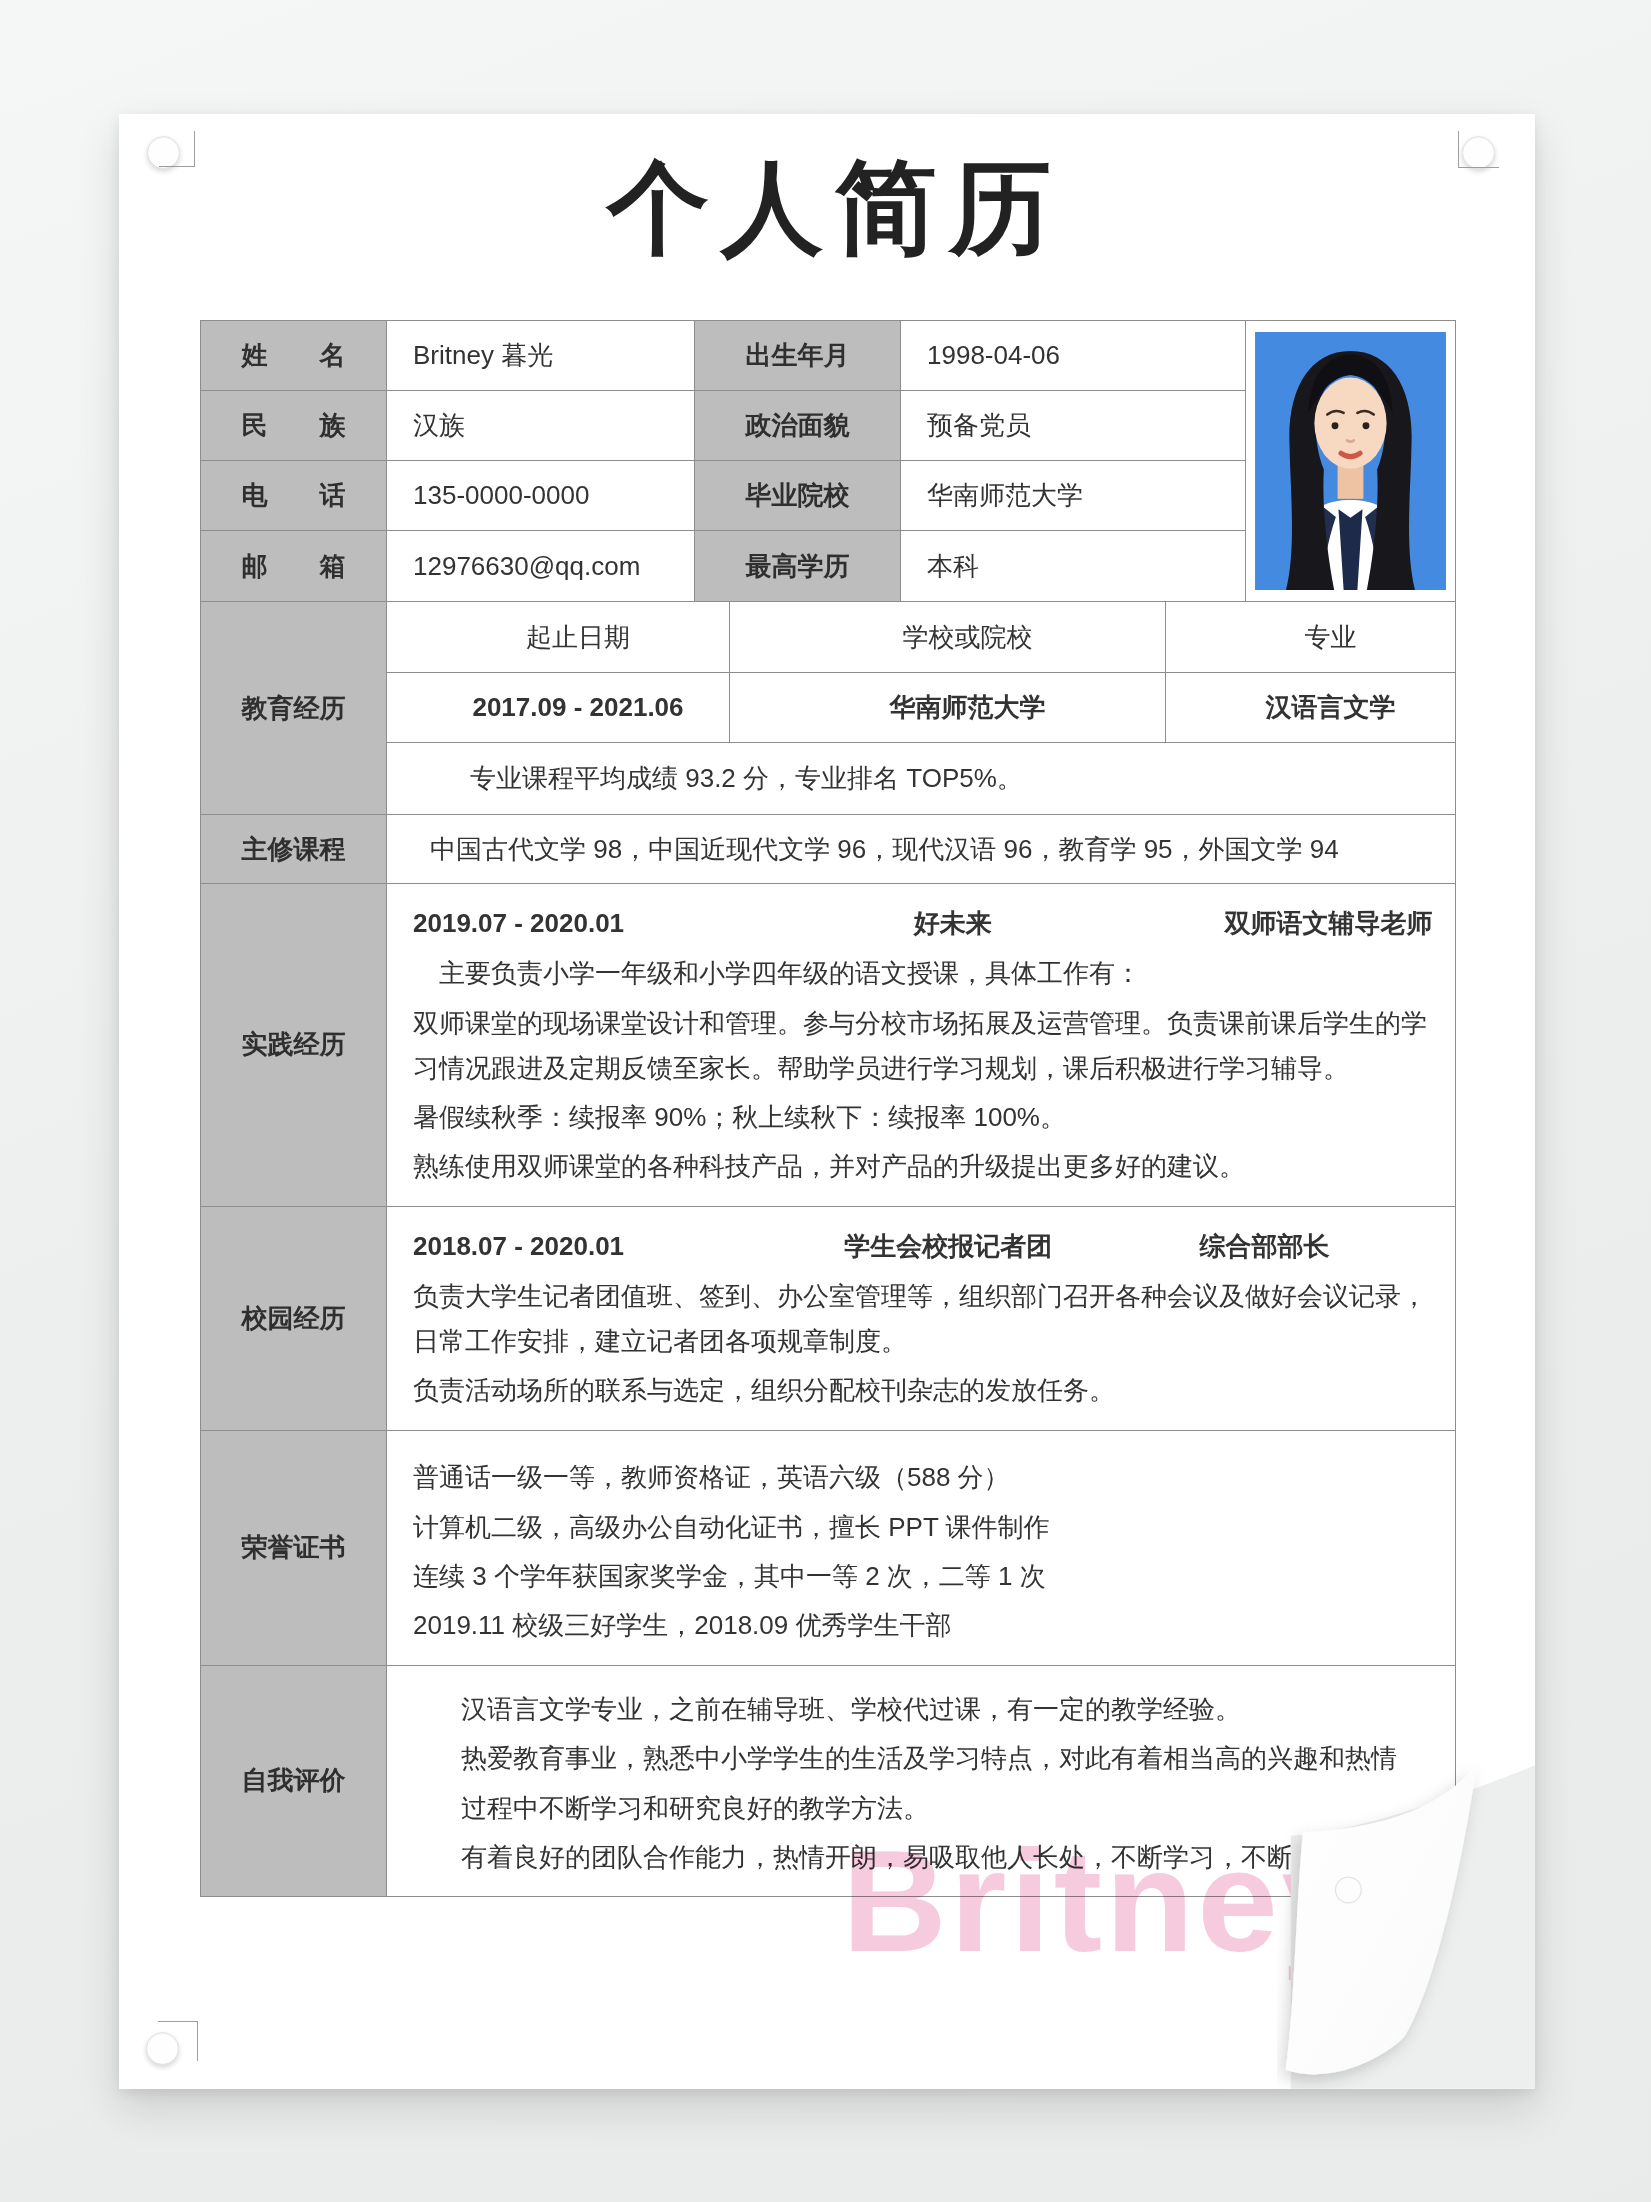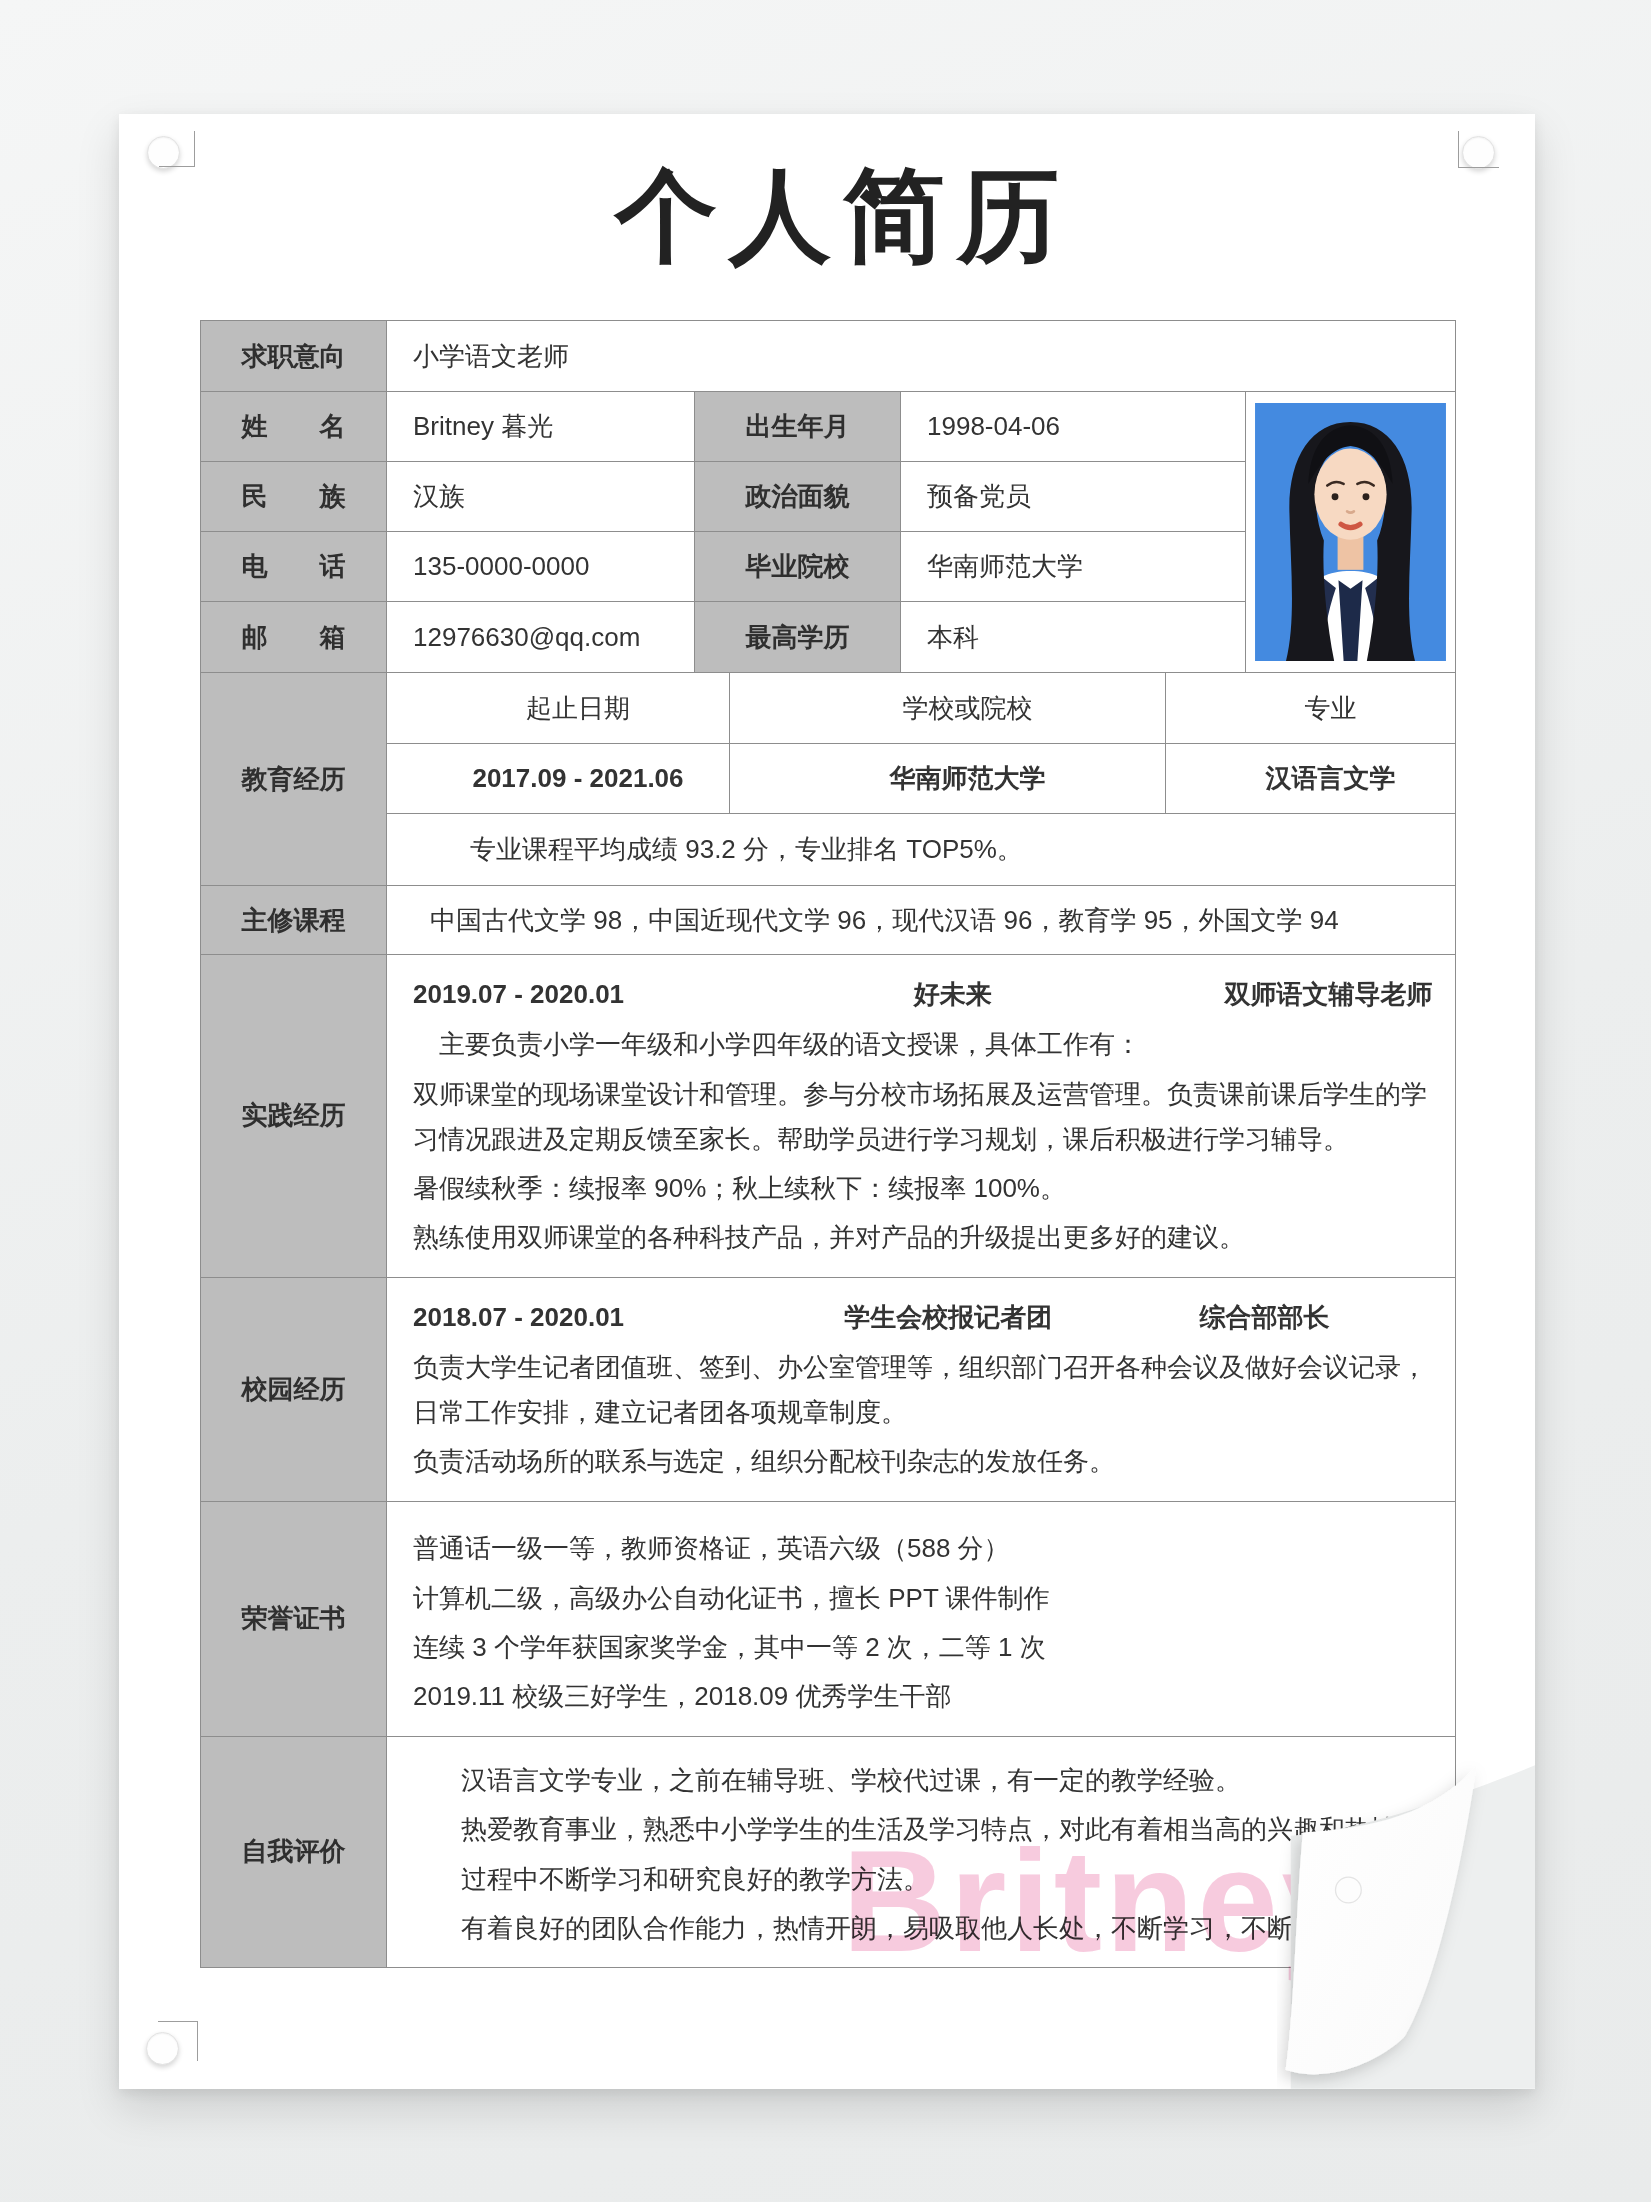--- a/index.html
+++ b/index.html
@@ -26,21 +26,21 @@
     background:#fefefe;border:0.9px solid #e2e2e2;
     box-shadow:0 2.6px 5.2px rgba(0,0,0,.16), inset 0 0.9px 1.7px rgba(0,0,0,.05);
   }
   .mark{position:absolute;}
   .mark.tl{left:40px;top:17px;width:35px;height:35px;border-right:1.7px solid #9d9d9d;border-bottom:1.7px solid #9d9d9d;}
   .mark.tr{left:1339px;top:17px;width:40px;height:36px;border-left:1.7px solid #9d9d9d;border-bottom:1.7px solid #9d9d9d;}
   .mark.bl{left:39px;top:1907px;width:39px;height:39px;border-top:1.7px solid #9d9d9d;border-right:1.7px solid #9d9d9d;}
   
   .title{
     position:absolute;left:0;top:19px;width:100%;text-align:center;
-    font-size:102px;font-weight:900;letter-spacing:12px;color:#222;margin:16px;
+    font-size:102px;font-weight:900;letter-spacing:12px;color:#222;margin:8px;
   }
   
   .resume-table{
     position:absolute;left:81px;top:206px;width:1256px;
     border:1.7px solid var(--line);box-sizing:border-box;
     font-size:26px;color:#333;
   }
   .resume-table *{box-sizing:border-box;}
   .t-row{display:grid;border-bottom:1.7px solid var(--line);}
   .t-row.last{border-bottom:none;}
@@ -94,24 +94,20 @@
   <div class="mark tl"></div>
   <div class="hole" style="left:1343px;top:22.4px;"></div>
   <div class="mark tr"></div>
   <div class="hole" style="left:27px;top:1918px;"></div>
   <div class="mark bl"></div>
 
   <h1 class="title">个人简历</h1>
 
   <div class="resume-table">
 
-    <div class="t-row cols-2 h82">
-      <div class="lab">求职意向</div>
-      <div class="val">小学语文老师</div>
-    </div>
 
     <div class="personal">
       <div class="personal-left">
         <div class="lab">姓　　名</div>
         <div class="val">Britney 暮光</div>
         <div class="lab">出生年月</div>
         <div class="val">1998-04-06</div>
 
         <div class="lab">民　　族</div>
         <div class="val">汉族</div>

